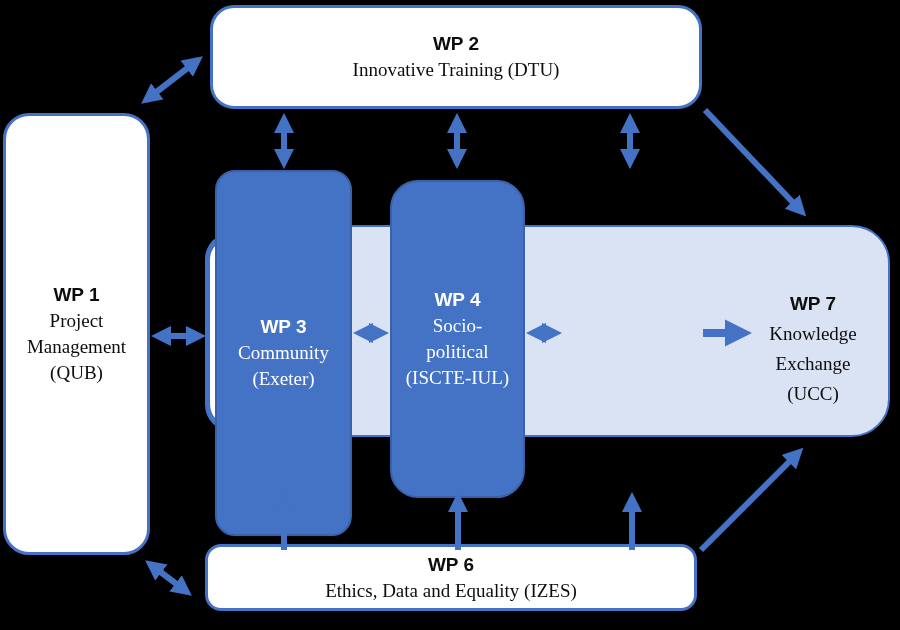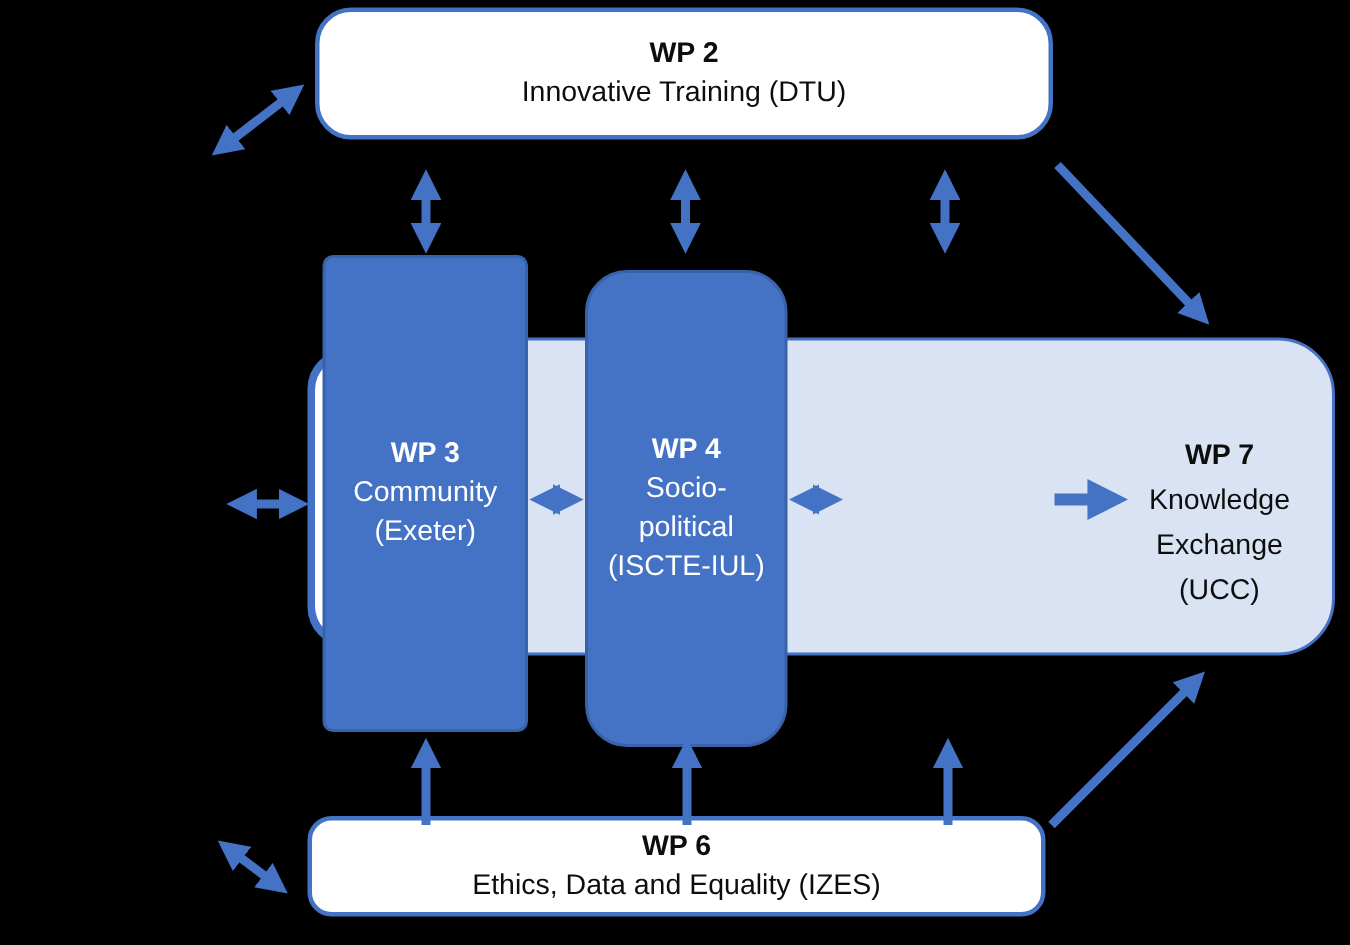--- a/index.html
+++ b/index.html
@@ -7,53 +7,59 @@
     width:900px;height:630px;position:relative;overflow:hidden;
     background:#000;
     font-family:"Liberation Sans","DejaVu Sans",sans-serif;
   }
   .canvas{position:absolute;inset:0;}
   .box{position:absolute;box-sizing:border-box;display:flex;flex-direction:column;
        align-items:center;justify-content:center;text-align:center;}
   .white-box{background:#FFFFFF;border:3px solid #4472C4;color:#0D0D0D;}
   .dark-box{background:#4472C4;border:2px solid #3A62A9;color:#FFFFFF;}
   .title{font-weight:bold;font-size:19px;line-height:26px;}
-  .line{font-size:19px;line-height:26px;}
+  .line{font-size:19px;line-height:26px;font-family:Liberation Serif, serif;}
 
   
   .band{position:absolute;left:235px;top:225px;width:655px;height:212px;
         background:#DAE3F3;border:2.5px solid #4472C4;border-radius:38px;
         box-sizing:border-box;z-index:1;}
   .sliver-dark{position:absolute;left:205px;top:233px;width:55px;height:198px;
         background:#4472C4;border-radius:26px;z-index:2;}
   .sliver-white{position:absolute;left:210px;top:238px;width:55px;height:188px;
         background:#FFFFFF;border-radius:22px;z-index:3;}
 
   .wp1{left:3px;top:113px;width:147px;height:442px;border-radius:26px;z-index:4;}
-  .wp2{left:210px;top:5px;width:492px;height:88px;border-radius:24px;z-index:4;}
+  .wp2{left:210px;top:5px;width:492px;height:104px;border-radius:24px;z-index:4;}
   .wp6{left:205px;top:544px;width:492px;height:67px;border-radius:16px;z-index:4;}
-  .wp3{left:215px;top:170px;width:137px;height:318px;border-radius:7px;z-index:4;}
+  .wp3{left:215px;top:170px;width:137px;height:366px;border-radius:20px;z-index:4;}
   .wp4{left:390px;top:180px;width:135px;height:318px;border-radius:28px;z-index:4;}
   .wp5{left:563px;top:169px;width:134px;height:320px;border-radius:28px;z-index:4;}
   .wp7{left:723px;top:258px;width:180px;height:150px;z-index:4;color:#0D0D0D;}
   .wp7 .line{line-height:30px;}
   .wp7 .title{line-height:30px;margin-top:32px;}
 
   svg.arrows{position:absolute;inset:0;z-index:6;pointer-events:none;}
 </style>
 </head>
 <body>
 
 <div class="canvas">
 
   <div class="band"></div>
 
   <div class="sliver-dark"></div>
   <div class="sliver-white"></div>
 
+  <div class="box white-box wp1">
+    <div class="title">WP 1</div>
+    <div class="line">Project</div>
+    <div class="line">Management</div>
+    <div class="line">(QUB)</div>
+  </div>
 
   <div class="box white-box wp2">
     <div class="title">WP 2</div>
     <div class="line">Innovative Training (DTU)</div>
   </div>
 
   <div class="box dark-box wp3">
     <div class="title">WP 3</div>
     <div class="line">Community</div>
     <div class="line">(Exeter)</div>

